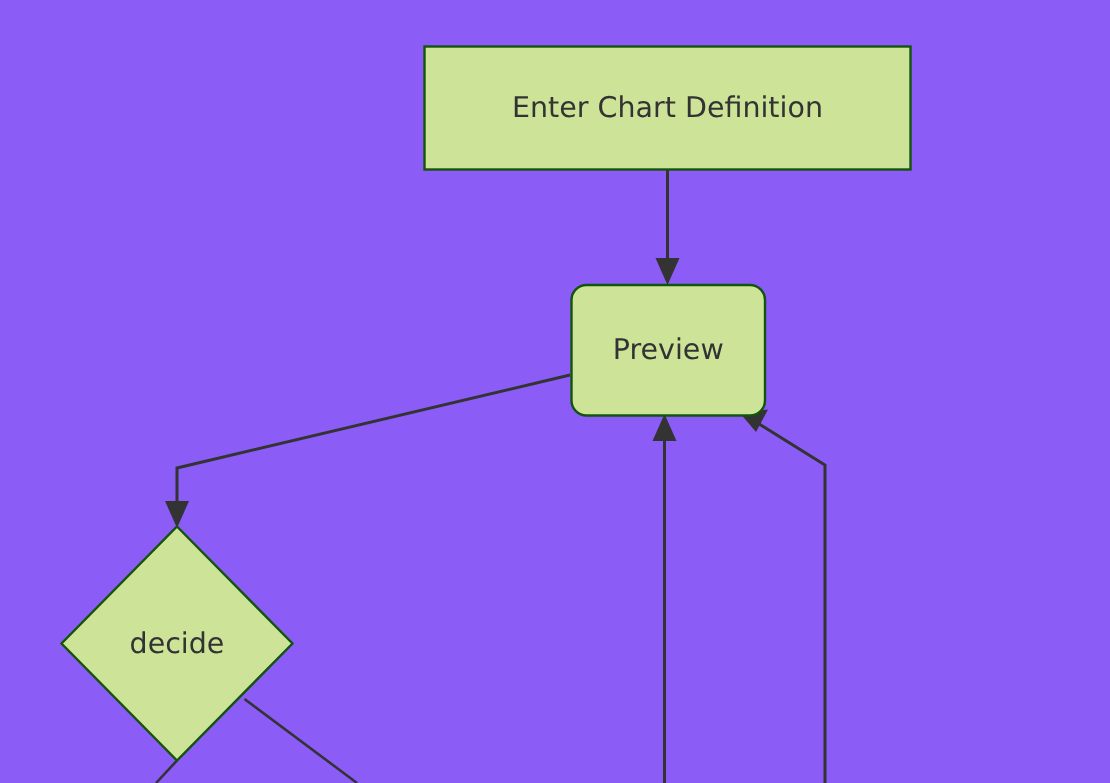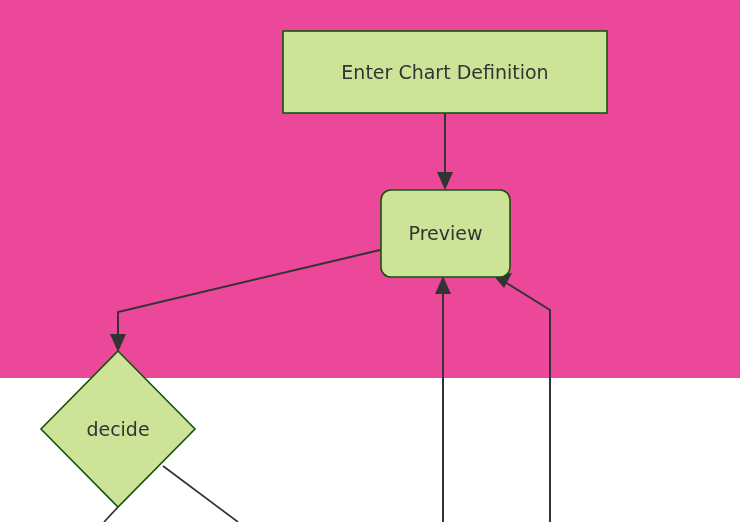--- a/index.html
+++ b/index.html
@@ -9,22 +9,22 @@
   }
   body {
     width: 740px;
     height: 522px;
     font-family: "DejaVu Sans", sans-serif;
     overflow: hidden;
   }
   #diagram-canvas {
     position: relative;
     width: 740px;
-    height: 378px;
-    background: #ec4899;
+    height: 522px;
+    background: #8b5cf6;
     text-decoration: underline;
   }
   #flow-svg {
     position: absolute;
     top: 0;
     left: 0;
     width: 740px;
     height: 522px;
     display: block;
   }

